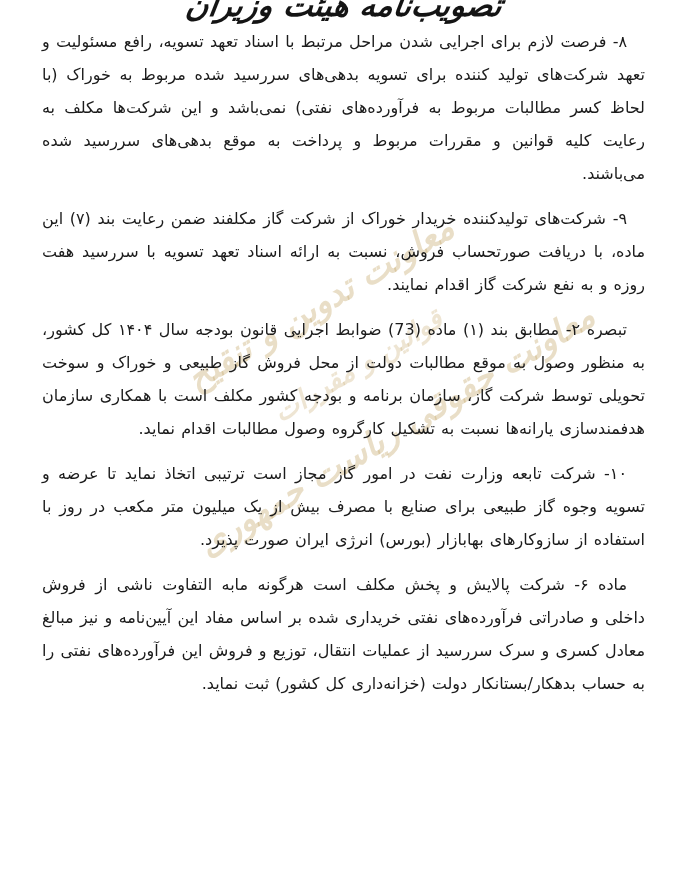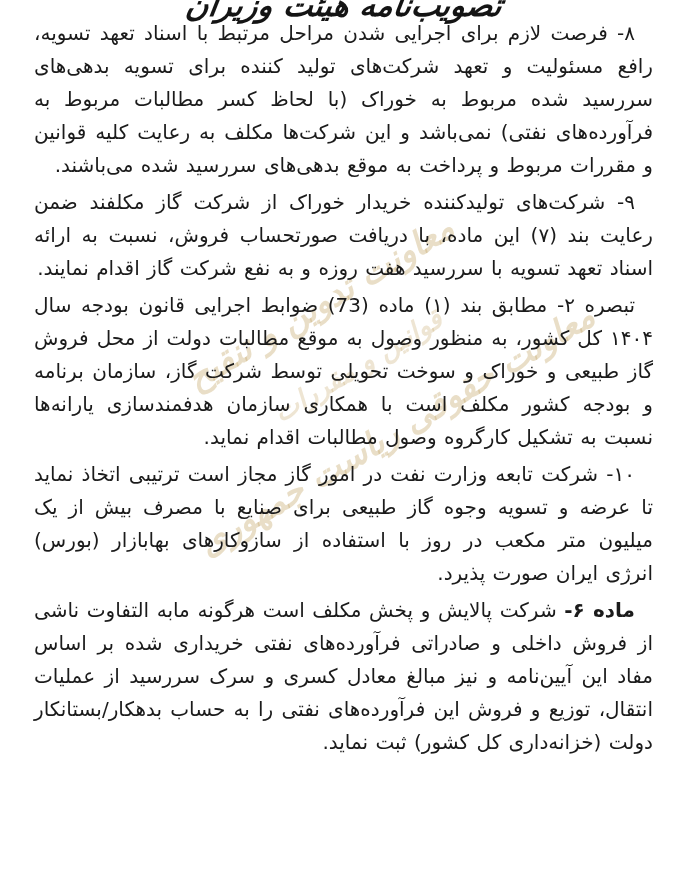--- a/index.html
+++ b/index.html
@@ -56,29 +56,29 @@
   }
   .watermark .wline.small { font-size: 27px; color: rgba(198,168,108,0.30); }
   
   .content {
     position: relative;
     z-index: 1;
     padding: 13px 31px 0 30px;
     color: #1b1b1b;
   }
   .content p {
-    margin: 4px;
-    font-size: 20px;
+    margin: 12px;
+    font-size: 16px;
     line-height: 33px;
     text-align: justify;
     text-indent: 18px;
     word-spacing: 1px;
   }
   .content p .lead { white-space: nowrap; }
-  .content p .lead.bold { font-weight: bold; }
+  .content p .lead.bold { font-weight: normal; }
 </style>
 </head>
 <body>
 
 <div class="page">
 
   <div class="header-band">
     <span class="callig">تصویب‌نامه هیئت وزیران</span>
   </div>
 

